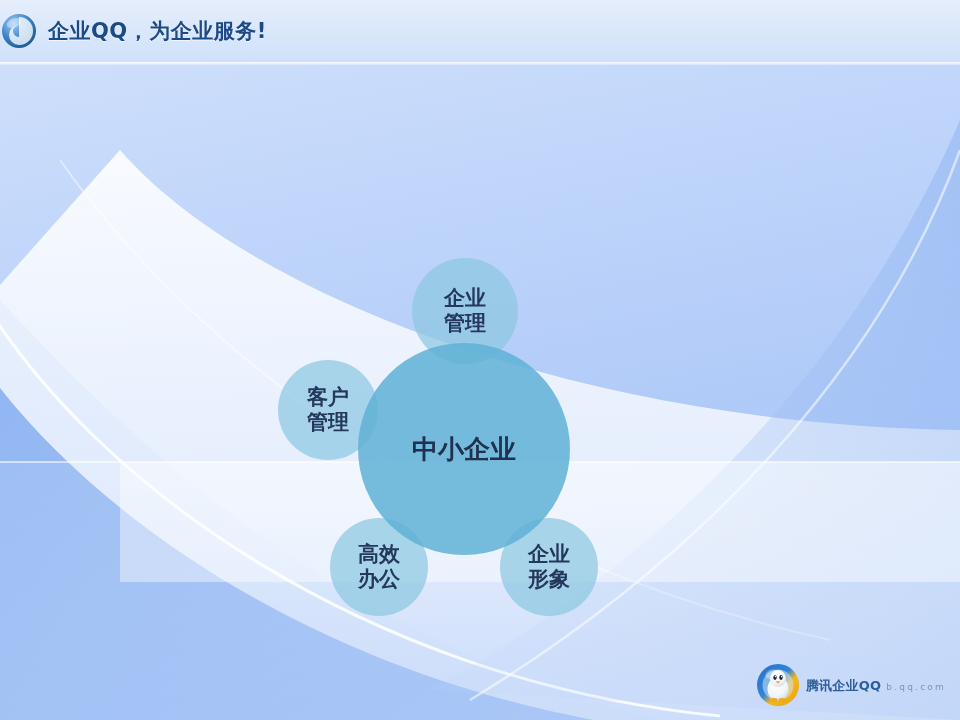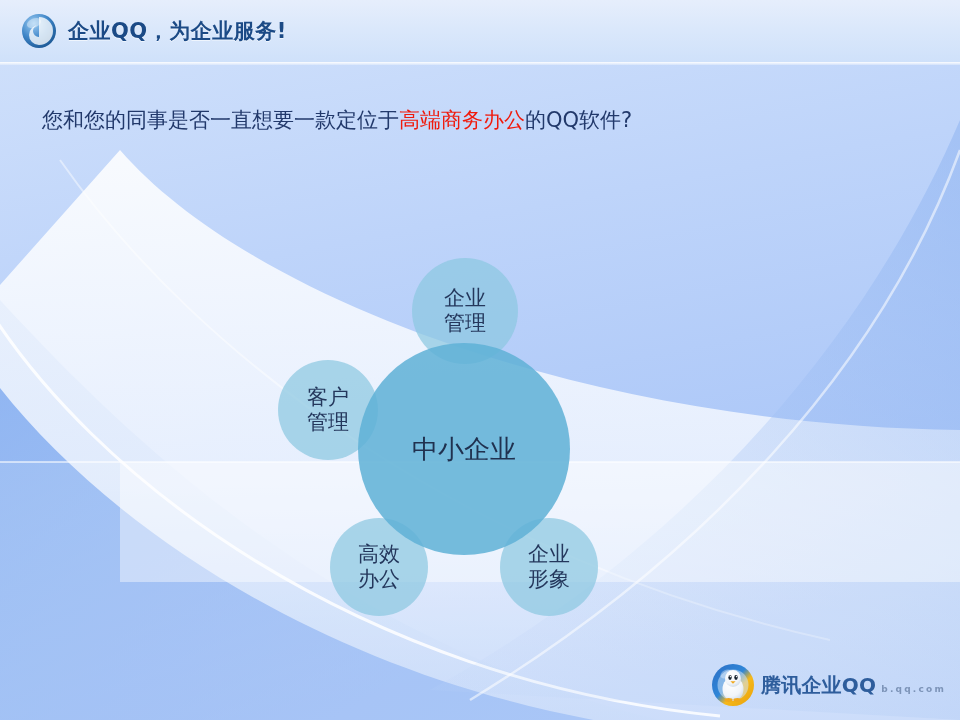--- a/index.html
+++ b/index.html
@@ -22,21 +22,21 @@
 
   
   .header {
     position: absolute;
     left: 0; top: 0;
     width: 960px; height: 62px;
     background: linear-gradient(180deg, #e6eefc 0%, #dbe8fb 45%, #cfe1fa 100%);
     display: flex;
     align-items: center;
     box-sizing: border-box;
-    padding-left: 20px;
+    padding-left: 0;
     z-index: 6;
   }
   .header-underline {
     position: absolute;
     left: 0; top: 62px;
     width: 960px; height: 3px;
     background: linear-gradient(180deg, rgba(255,255,255,0.95) 0%, rgba(255,255,255,0.25) 100%);
     z-index: 6;
   }
   .logo-mark { width: 38px; height: 38px; flex: 0 0 38px; margin-right: 10px; }
@@ -79,20 +79,21 @@
     position: absolute;
     border-radius: 50%;
     display: flex;
     flex-direction: column;
     align-items: center;
     justify-content: center;
     color: #24375c;
     text-align: center;
     line-height: 1.18;
     box-sizing: border-box;
+    font-weight: bold;
   }
   .bubble-sat {
     background: rgba(140, 200, 224, 0.72);
     font-size: 21px;
   }
   .bubble-core {
     background: rgba(95, 177, 214, 0.86);
     font-size: 26px;
     color: #20314f;
   }
@@ -103,33 +104,32 @@
     position: absolute;
     right: 14px;
     bottom: 12px;
     display: flex;
     align-items: center;
     z-index: 7;
   }
   .peng-mark { width: 46px; height: 46px; flex: 0 0 46px; }
   .footer-text { margin-left: 5px; line-height: 1; }
   .footer-brand {
-    font-size: 20px;
+    font-size: 13px;
     font-weight: bold;
     color: #2e5d9c;
     letter-spacing: 0.2px;
     white-space: nowrap;
   }
   .footer-url {
     font-size: 9px;
     color: #7d94b8;
     letter-spacing: 2.2px;
     margin-top: 2px;
     white-space: nowrap;
-    font-weight: bold;
   }
 </style>
 </head>
 <body>
 
 <div id="slide">
 
   <div class="bg-layer">
     <svg class="bg-svg" viewBox="0 0 960 720" preserveAspectRatio="none">
       <defs>
@@ -199,23 +199,20 @@
         <circle cx="19" cy="19" r="17" fill="url(#swirlG)"></circle>
         <path d="M19 5 A14 14 0 0 1 19 33 A10 10 0 0 1 19 13 A6 6 0 0 0 19 25" fill="#ffffff" fill-opacity="0.78"></path>
         <ellipse cx="14" cy="11" rx="7.5" ry="4.5" fill="#ffffff" fill-opacity="0.38" transform="rotate(-22 14 11)"></ellipse>
       </svg>
     </span>
     <span class="header-title">企业QQ，为企业服务!</span>
   </div>
   <div class="header-underline"></div>
 
   <div class="copy">
-    <div class="copy-line">
-      <span>您和您的同事是否一直想要一款定位于</span><span class="hl-red">高端商务办公</span><span>的QQ软件?</span>
-    </div>
   </div>
 
   <div class="diagram">
 
     <div class="bubble bubble-sat" style="left:48px; top:120px; width:100px; height:100px;text-align:center;">
       <span>客户</span>
       <span>管理</span>
     </div>
 
     <div class="bubble bubble-sat" style="left:182px; top:18px; width:106px; height:106px;">

